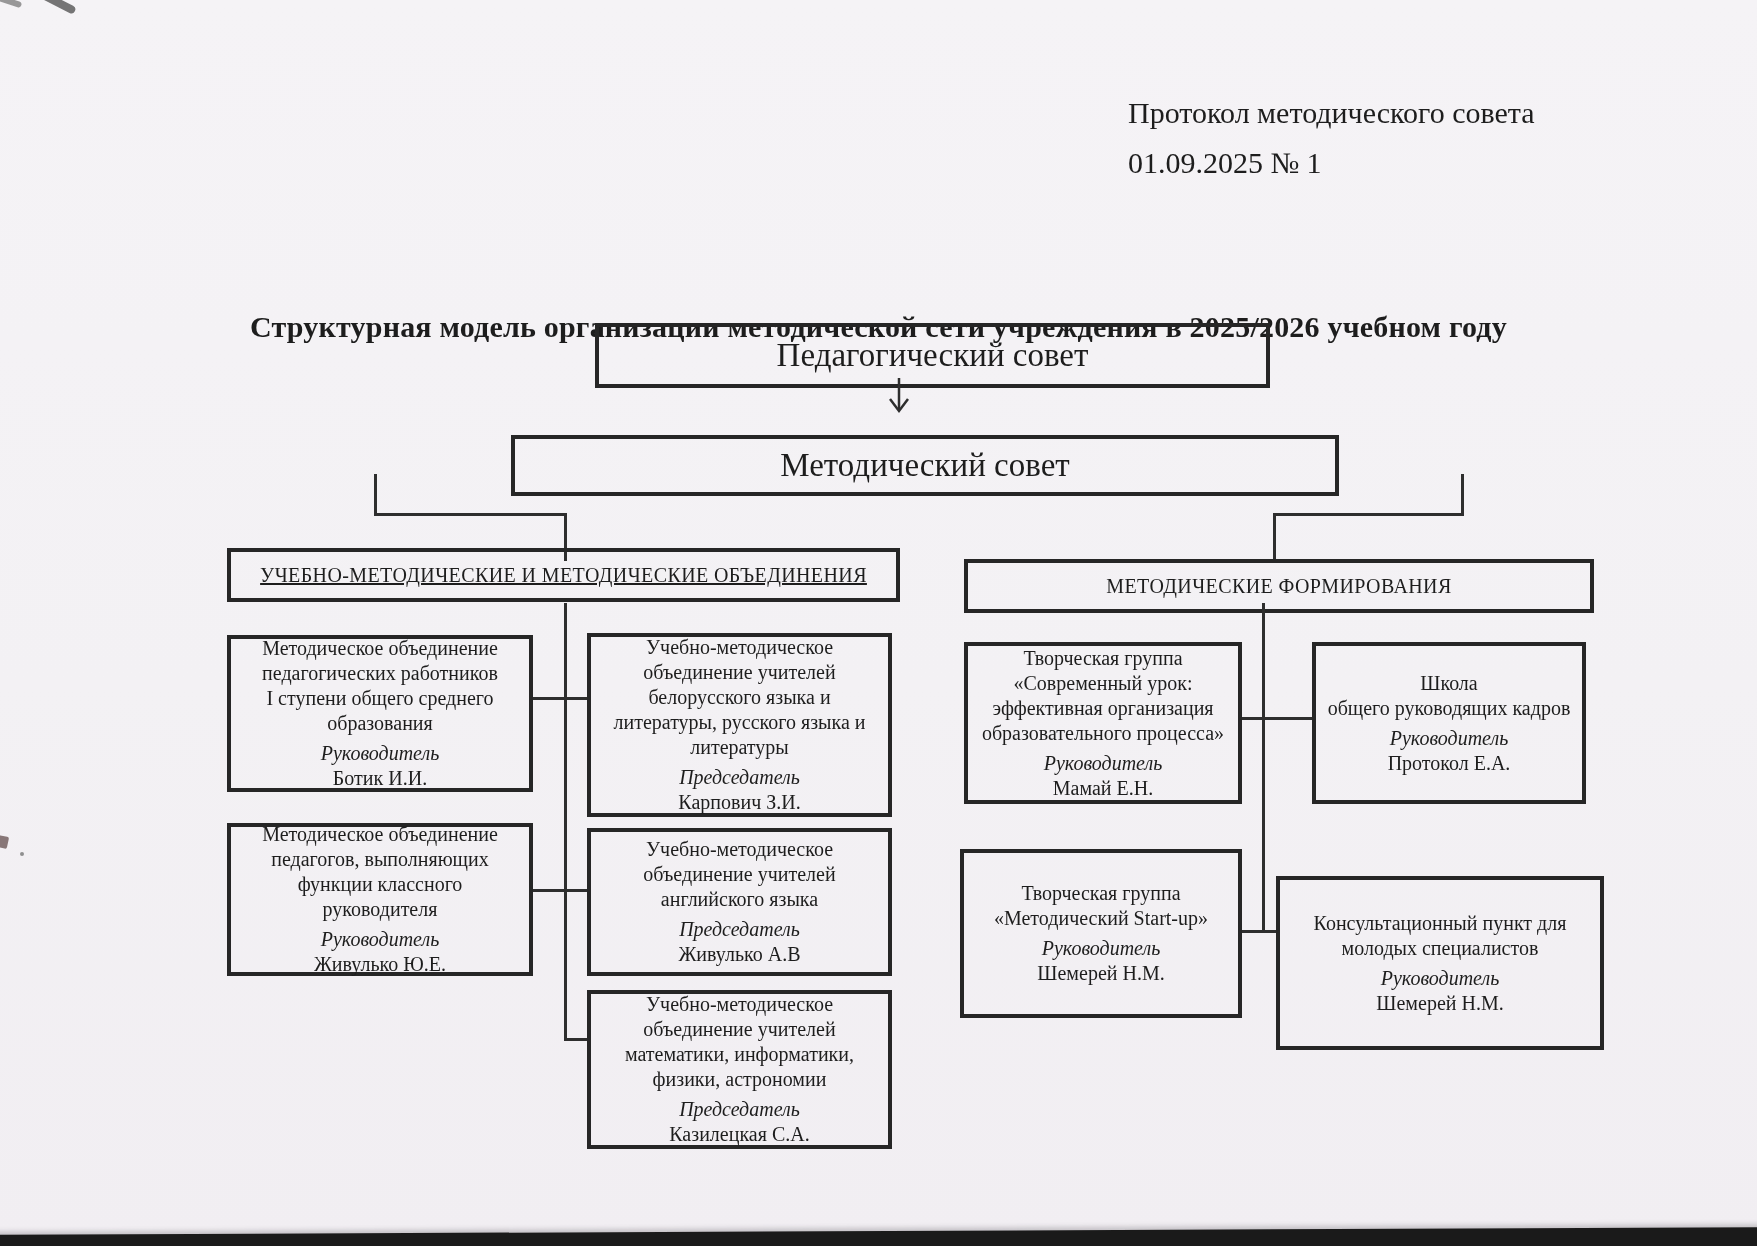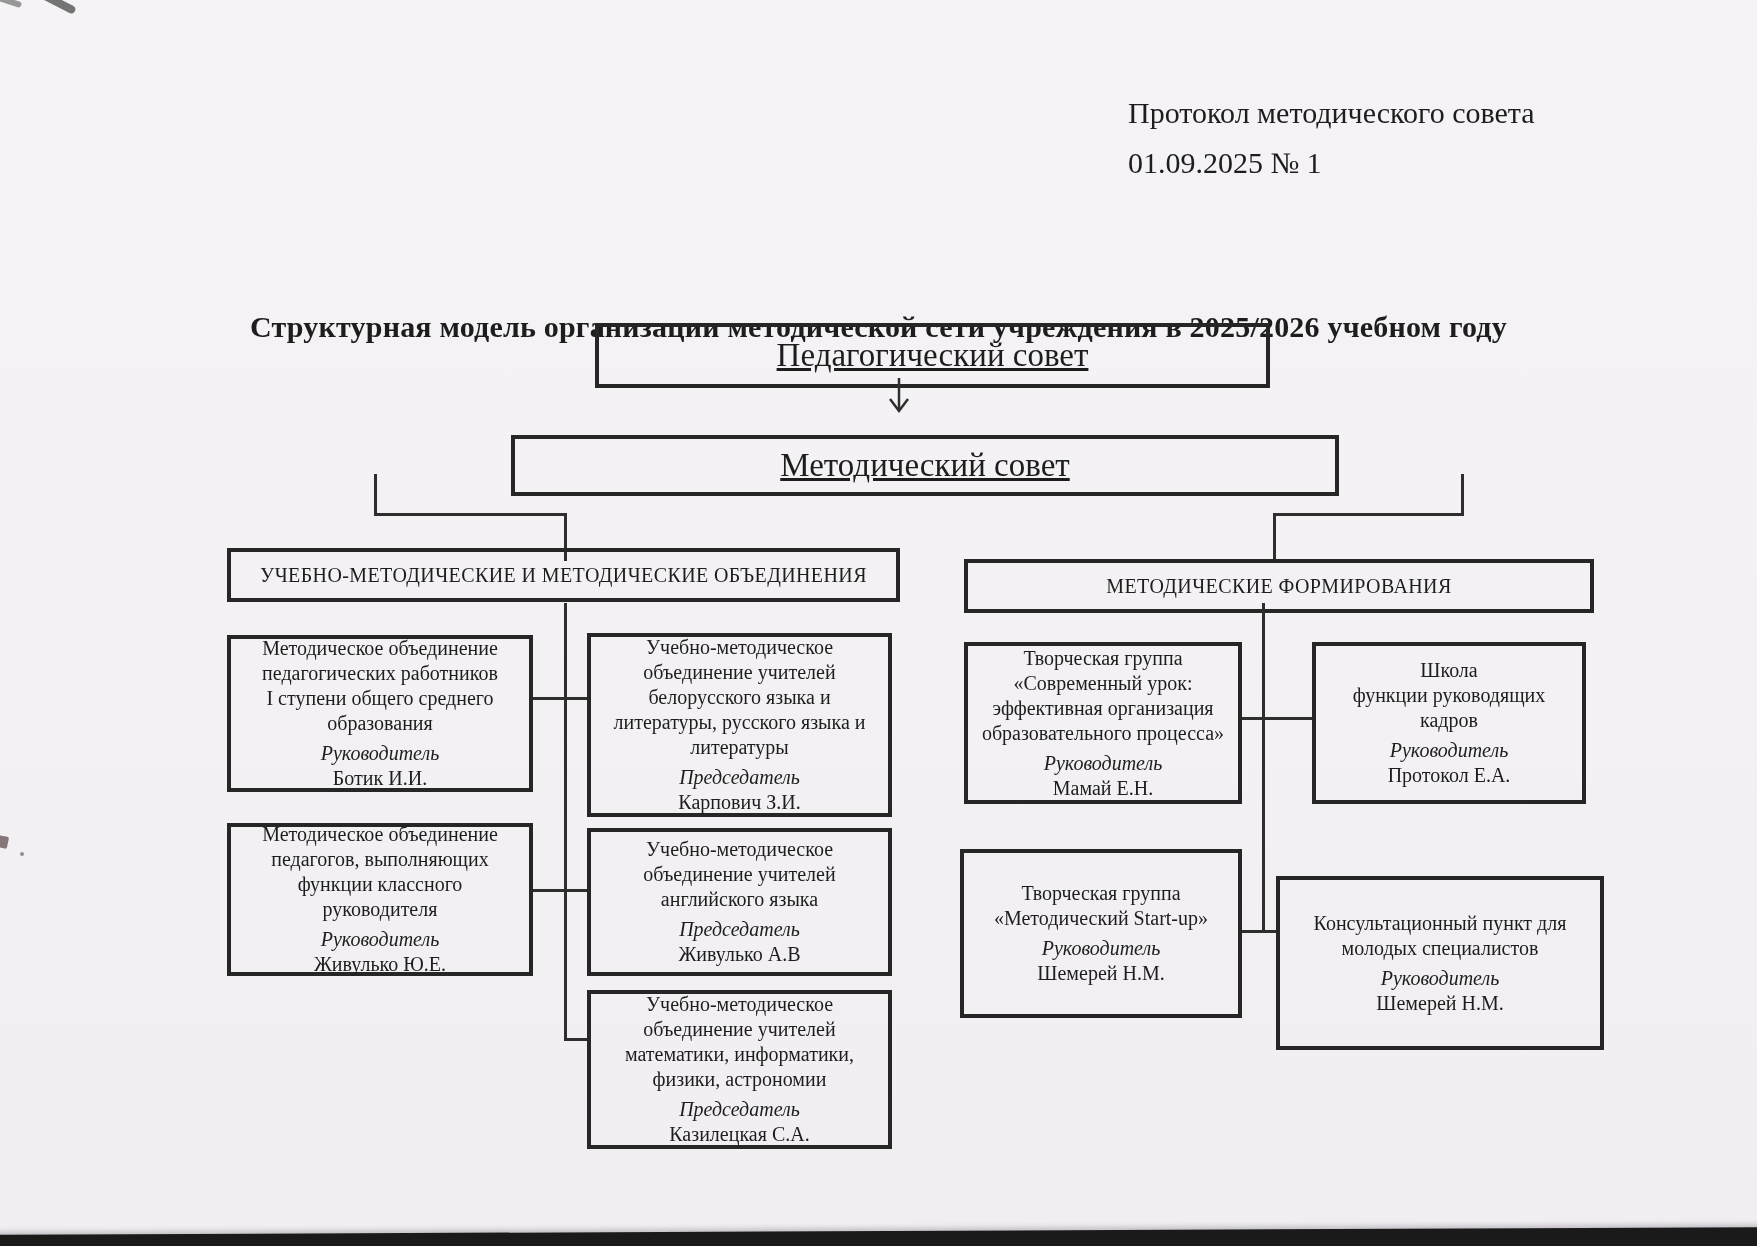--- a/index.html
+++ b/index.html
@@ -5,26 +5,26 @@
   html,body{margin:0;padding:0;background:#e8e6ea;}
   .page{
     position:relative;width:1757px;height:1246px;overflow:hidden;
     background:linear-gradient(180deg,#f5f3f6 0%,#f3f1f4 55%,#f1eef2 100%);
     font-family:"Liberation Serif","DejaVu Serif",serif;color:#1d1d1d;
   }
   
   .approval{position:absolute;left:1128px;top:88px;font-size:30px;line-height:50px;white-space:nowrap;}
   .title{position:absolute;left:0;right:0;top:264px;text-align:center;font-size:30px;font-weight:bold;letter-spacing:.2px;margin-top:46px;}
   
-  .bigbox{position:absolute;border:4px solid #262626;display:flex;align-items:center;justify-content:center;font-size:33px;background:transparent;text-decoration:underline;}
+  .bigbox{position:absolute;border:4px solid #262626;display:flex;align-items:center;justify-content:center;font-size:33px;background:transparent;}
   #pedsovet{left:595px;top:323px;width:667px;height:57px;}
   #metodsovet{left:511px;top:421px;width:820px;height:53px;margin-top:14px;}
   
   .hdr{position:absolute;border:4px solid #262626;display:flex;align-items:center;justify-content:center;font-size:20px;letter-spacing:.4px;}
-  #hdr-left{left:227px;top:548px;width:665px;height:46px;}
+  #hdr-left{left:227px;top:548px;width:665px;height:46px;text-decoration:underline;}
   #hdr-right{left:964px;top:559px;width:622px;height:46px;}
   
   .obox{position:absolute;border:4px solid #262626;display:flex;flex-direction:column;align-items:center;justify-content:center;
         text-align:center;font-size:20px;line-height:25px;padding:14px 6px;box-sizing:border-box;}
   .obox .body{white-space:pre-line;}
   .obox .role{font-style:italic;margin-top:5px;}
   #b-l1{left:227px;top:635px;width:306px;height:157px;}
   #b-l2{left:227px;top:823px;width:306px;height:153px;}
   #b-m1{left:587px;top:633px;width:305px;height:184px;}
   #b-m2{left:587px;top:828px;width:305px;height:148px;}
@@ -152,21 +152,21 @@
   <div class="obox" id="b-r1">
     <div class="body">Творческая группа
 «Современный урок:
 эффективная организация
 образовательного процесса»</div>
     <div class="role">Руководитель</div>
     <div class="person">Мамай Е.Н.</div>
   </div>
   <div class="obox" id="b-r2">
     <div class="body">Школа
-функции руководящих кадров</div>
+общего руководящих кадров</div>
     <div class="role">Руководитель</div>
     <div class="person">Протокол Е.А.</div>
   </div>
   <div class="obox" id="b-r3">
     <div class="body">Творческая группа
 «Методический Start-up»</div>
     <div class="role">Руководитель</div>
     <div class="person">Шемерей Н.М.</div>
   </div>
   <div class="obox" id="b-r4">

